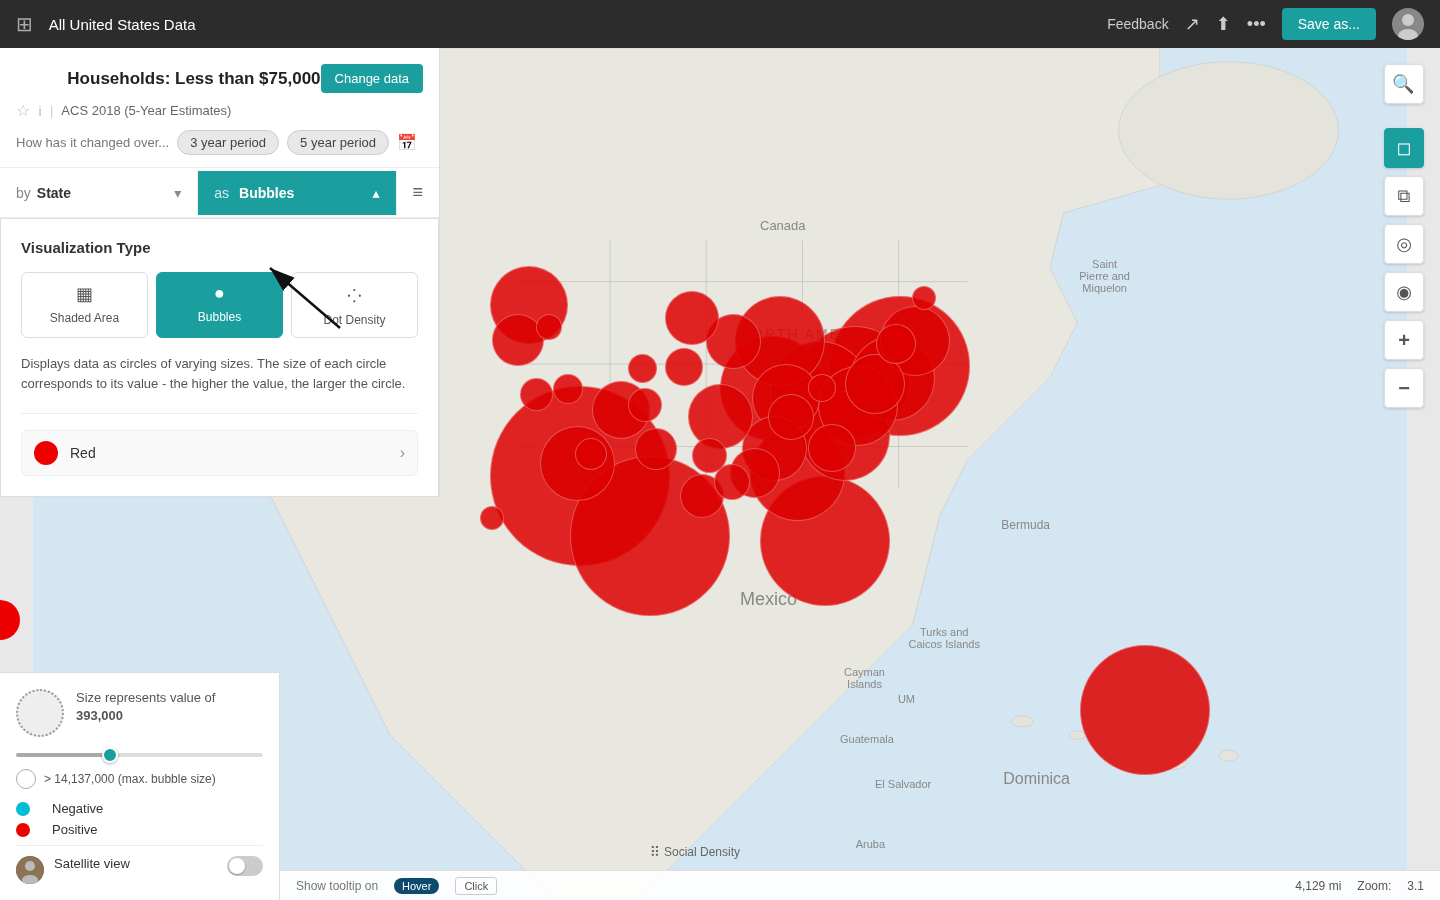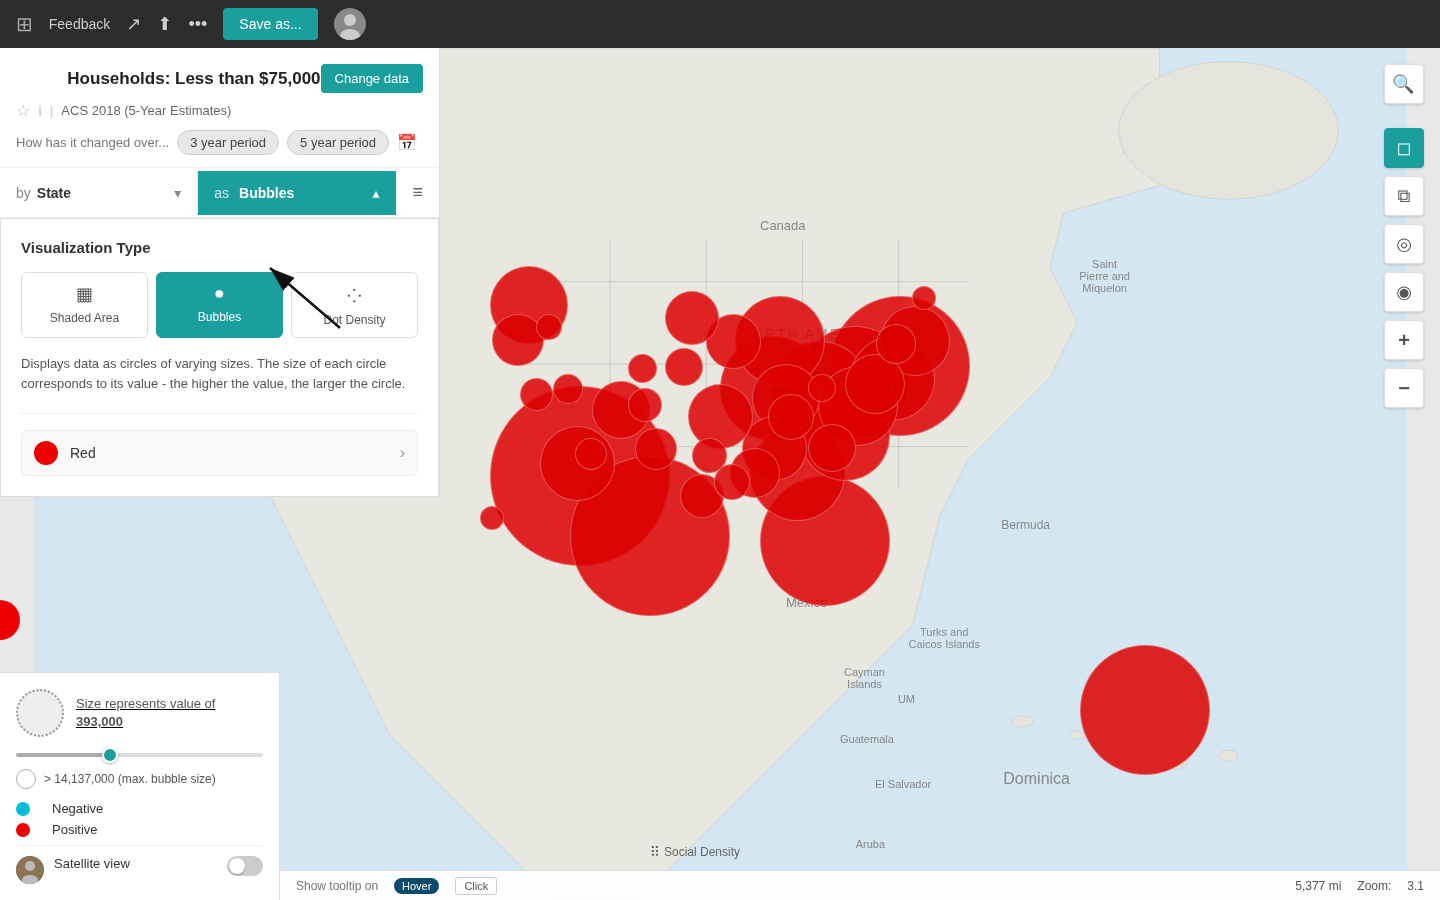--- a/index.html
+++ b/index.html
@@ -113,21 +113,21 @@
     .color-dot { width: 24px; height: 24px; border-radius: 50%; background: #e00; margin-right: 12px; flex-shrink: 0; }
     .color-name { font-size: 14px; color: #333; flex: 1; }
     .color-chevron { color: #999; }
 
     
     .legend-panel {
       position: absolute; bottom: 0; left: 0; width: 280px;
       background: #fff; border-top: 1px solid #ddd; border-right: 1px solid #ddd;
       padding: 16px; z-index: 50;
     }
-    .legend-size-row { display: flex; align-items: center; gap: 12px; margin-bottom: 16px; text-decoration: underline; }
+    .legend-size-row { display: flex; align-items: flex-start; gap: 12px; margin-bottom: 16px; }
     .legend-size-circle {
       width: 48px; height: 48px; border-radius: 50%; border: 2px dotted #999;
       background: rgba(200,200,200,0.3); flex-shrink: 0;
     }
     .legend-size-text { font-size: 13px; color: #555; line-height: 1.4; }
     .legend-size-val { font-weight: 600; }
     .legend-slider-row { margin-bottom: 12px; position: relative; }
     .legend-slider {
       width: 100%; height: 4px; background: linear-gradient(to right, #aaa 40%, #ddd 40%);
       border-radius: 2px; position: relative; cursor: pointer;
@@ -193,41 +193,42 @@
     
     .watermark {
       position: absolute; bottom: 40px; right: 700px;
       font-size: 12px; color: #666; display: flex; align-items: center; gap: 4px; z-index: 45;
     }
 
     
     .map-label-canada { position: absolute; top: 170px; left: 760px; font-size: 13px; color: #888; z-index: 10; }
     .map-label-namerica { position: absolute; top: 278px; left: 740px; font-size: 14px; color: #999; letter-spacing: 2px; z-index: 10; font-weight: 500; }
     .map-label-bermuda { position: absolute; top: 470px; right: 390px; font-size: 12px; color: #888; z-index: 10; }
-    .map-label-mexico { position: absolute; bottom: 290px; left: 740px; font-size: 13px; color: #888; z-index: 10; margin-left: 46px; }
+    .map-label-mexico { position: absolute; bottom: 290px; left: 740px; font-size: 18px; color: #888; z-index: 10; }
     .map-label-cayman { position: absolute; bottom: 230px; right: 590px; font-size: 11px; color: #888; z-index: 10; text-align: center; }
     .map-label-turks { position: absolute; bottom: 250px; right: 490px; font-size: 11px; color: #888; z-index: 10; text-align: center; }
     .map-label-stpierre { position: absolute; top: 210px; right: 325px; font-size: 11px; color: #888; z-index: 10; text-align: center; }
     .map-label-dominica { position: absolute; bottom: 112px; right: 370px; font-size: 16px; color: #888; z-index: 10; }
     .map-label-guatemala { position: absolute; bottom: 155px; left: 840px; font-size: 11px; color: #888; z-index: 10; }
     .map-label-salvador { position: absolute; bottom: 110px; left: 875px; font-size: 11px; color: #888; z-index: 10; }
     .map-label-aruba { position: absolute; bottom: 50px; right: 555px; font-size: 11px; color: #888; z-index: 10; }
     .map-label-um { position: absolute; bottom: 195px; right: 525px; font-size: 11px; color: #888; z-index: 10; }
 
     
     .red-edge-dot {
       position: absolute; left: 0; top: 50%; width: 20px; height: 40px;
       background: #e00; border-radius: 0 20px 20px 0; z-index: 55;
     }
   </style>
 </head>
 <body>
 
 <div class="topbar">
   <span class="topbar-grid-icon">⊞</span>
+  <span class="topbar-title">All United States Data</span>
   <div class="topbar-actions">
     <span class="topbar-feedback">Feedback</span>
     <span class="topbar-icon">↗</span>
     <span class="topbar-icon">⬆</span>
     <span class="topbar-icon">•••</span>
     <button class="topbar-save-btn">Save as...</button>
     <div class="topbar-avatar">
       <svg width="32" height="32" viewBox="0 0 32 32">
           <circle cx="16" cy="12" r="6" fill="#ccc"></circle>
           <ellipse cx="16" cy="28" rx="10" ry="7" fill="#ccc"></ellipse>
@@ -507,16 +508,16 @@
     </div>
   </div>
 </div>
 
 <div class="red-edge-dot" style="top:600px;"></div>
 
 <div class="status-bar">
   <span class="status-tooltip-label">Show tooltip on</span>
   <button class="status-hover-btn">Hover</button>
   <button class="status-click-btn">Click</button>
-  <span class="status-distance">5,377 mi</span>
+  <span class="status-distance">4,129 mi</span>
   <span>Zoom:</span>
   <span>3.1</span>
 </div>
 
 </body></html>

